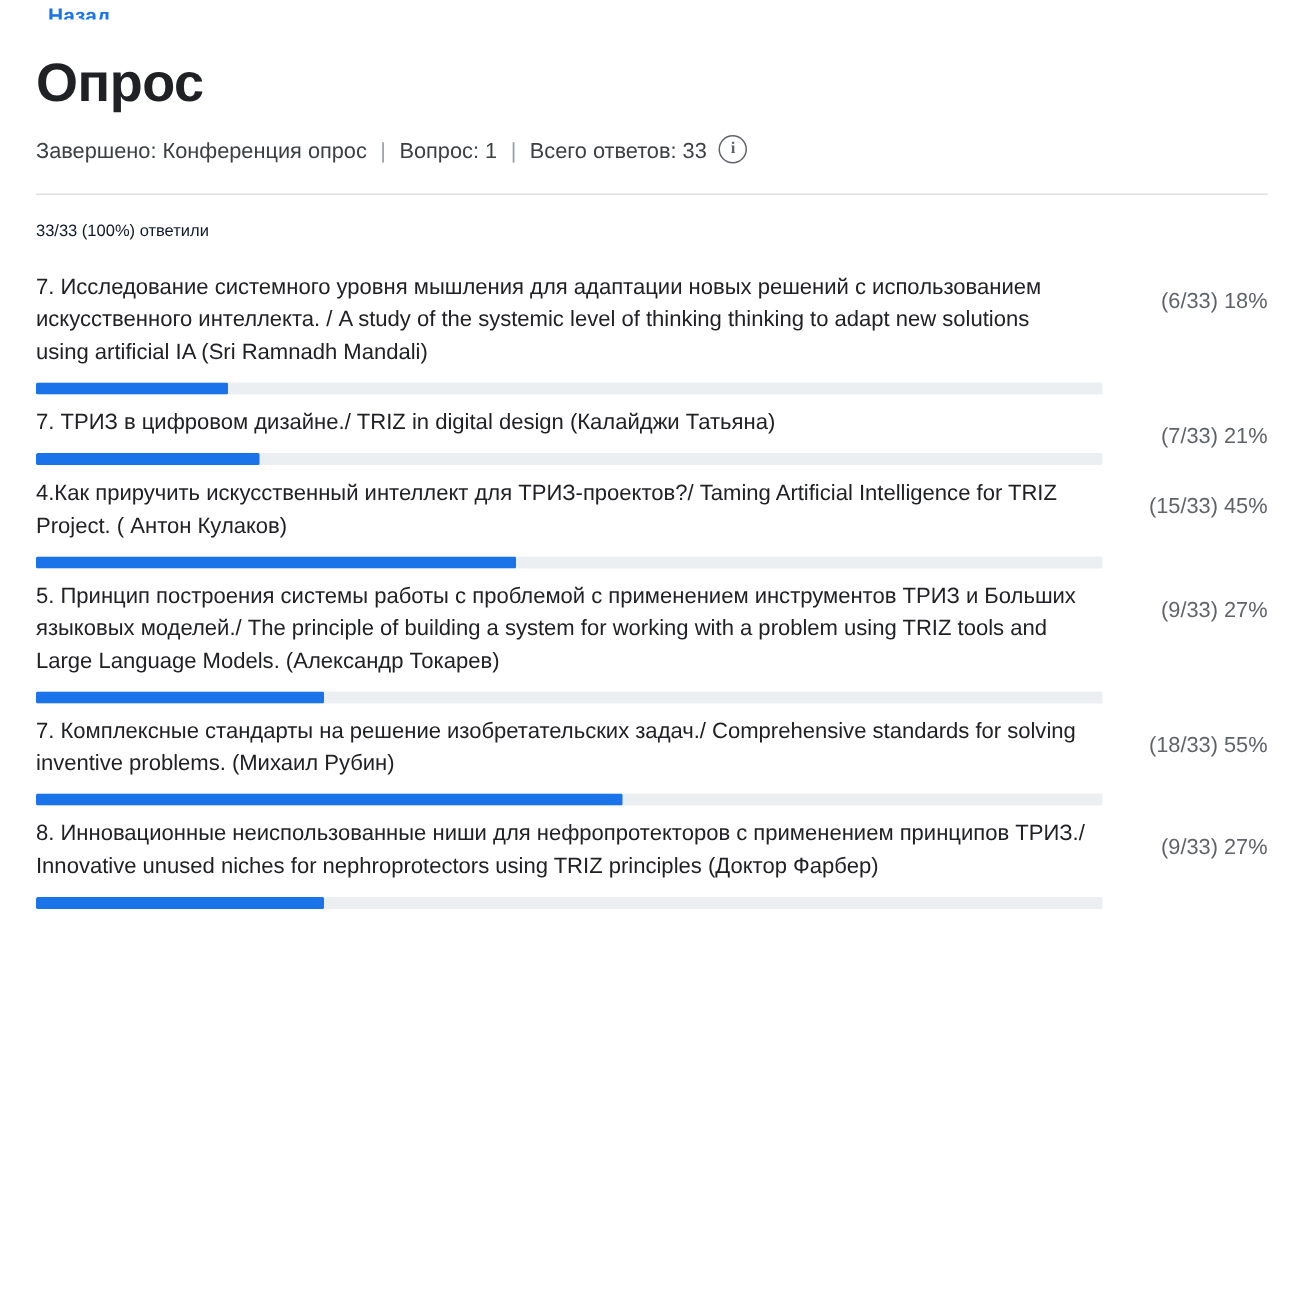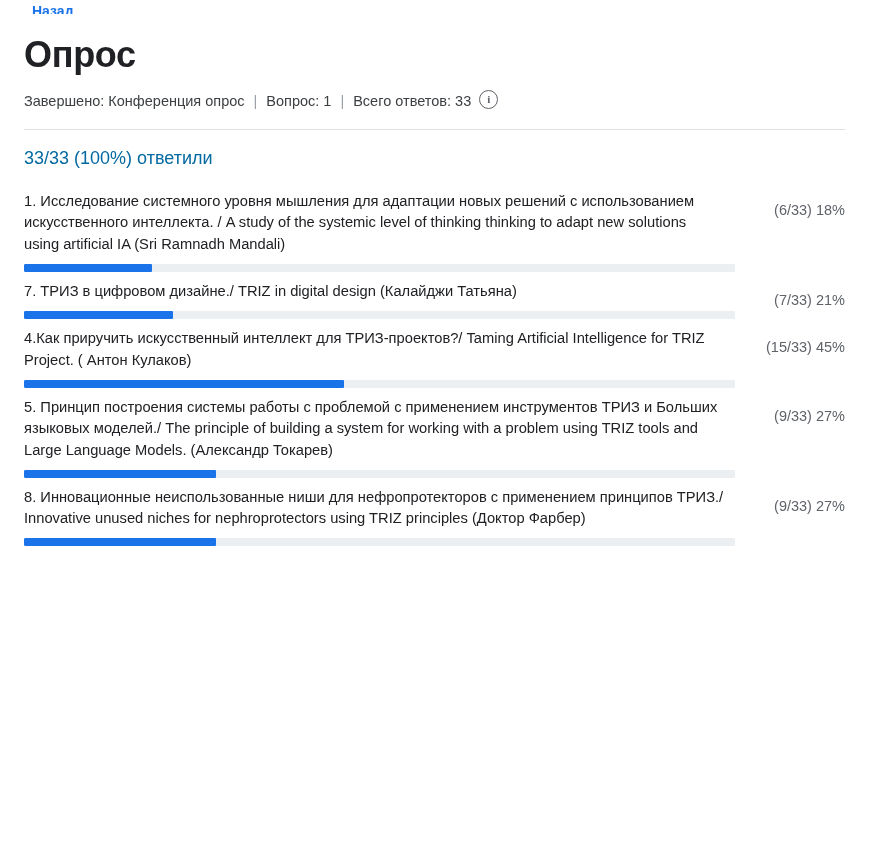--- a/index.html
+++ b/index.html
@@ -87,22 +87,22 @@
     line-height: 1.35;
   }
   .question-hint {
     color: #80868b;
   }
   .required-star {
     color: #d93025;
     margin-left: 2px;
   }
   .answered-count {
-    font-size: 18px;
-    color: #0369a1;
+    font-size: 11px;
+    color: #0f172a;
     margin-top: 12px;
   }
   .options {
     margin-top: 22px;
   }
   .option {
     display: flex;
     align-items: flex-start;
     margin-bottom: 9px;
   }
@@ -166,21 +166,21 @@
 
   <hr class="divider">
 
   <div class="question-block">
     <div class="answered-count">33/33 (100%) ответили</div>
   </div>
 
   <div class="options" id="options-list">
       <div class="option">
         <div class="option-main">
-          <div class="option-label">1. Исследование системного уровня мышления для адаптации новых решений с использованием искусственного интеллекта. / A study of the systemic level of thinking thinking to adapt new solutions using artificial IA  (Sri Ramnadh Mandali)</div>
+          <div class="option-label">7. Исследование системного уровня мышления для адаптации новых решений с использованием искусственного интеллекта. / A study of the systemic level of thinking thinking to adapt new solutions using artificial IA  (Sri Ramnadh Mandali)</div>
           <div class="bar-track" style="background: rgb(236, 239, 241);">
             <div class="bar-fill" style="background: rgb(26, 115, 232); width: 18%;"></div>
           </div>
         </div>
         <div class="option-value opt-vert-center" style="justify-content: flex-end; min-height: 34px;">(6/33) 18%</div>
       </div>
       <div class="option">
         <div class="option-main">
           <div class="option-label">7. ТРИЗ в цифровом дизайне./ TRIZ in digital design (Калайджи Татьяна)</div>
           <div class="bar-track" style="background: rgb(236, 239, 241);">
@@ -202,20 +202,29 @@
         <div class="option-main">
           <div class="option-label">5. Принцип построения системы работы с проблемой с применением инструментов ТРИЗ и Больших языковых моделей./ The principle of building a system for working with a problem using TRIZ tools and Large Language Models. (Александр Токарев)</div>
           <div class="bar-track" style="background: rgb(236, 239, 241);">
             <div class="bar-fill" style="background: rgb(26, 115, 232); width: 27%;"></div>
           </div>
         </div>
         <div class="option-value opt-vert-center" style="justify-content: flex-end; min-height: 34px;">(9/33) 27%</div>
       </div>
       <div class="option">
         <div class="option-main">
+          <div class="option-label">7. Комплексные стандарты на решение изобретательских задач./ Comprehensive standards for solving inventive problems. (Михаил Рубин)</div>
+          <div class="bar-track" style="background: rgb(236, 239, 241);">
+            <div class="bar-fill" style="background: rgb(26, 115, 232); width: 55%;"></div>
+          </div>
+        </div>
+        <div class="option-value opt-vert-center" style="justify-content: flex-end; min-height: 34px;">(18/33) 55%</div>
+      </div>
+      <div class="option">
+        <div class="option-main">
           <div class="option-label">8. Инновационные неиспользованные ниши для нефропротекторов с применением принципов ТРИЗ./ Innovative unused niches for nephroprotectors using TRIZ principles (Доктор Фарбер)</div>
           <div class="bar-track" style="background: rgb(236, 239, 241);">
             <div class="bar-fill" style="background: rgb(26, 115, 232); width: 27%;"></div>
           </div>
         </div>
         <div class="option-value opt-vert-center" style="justify-content: flex-end; min-height: 34px;">(9/33) 27%</div>
       </div>
     </div>
 
 </div>

